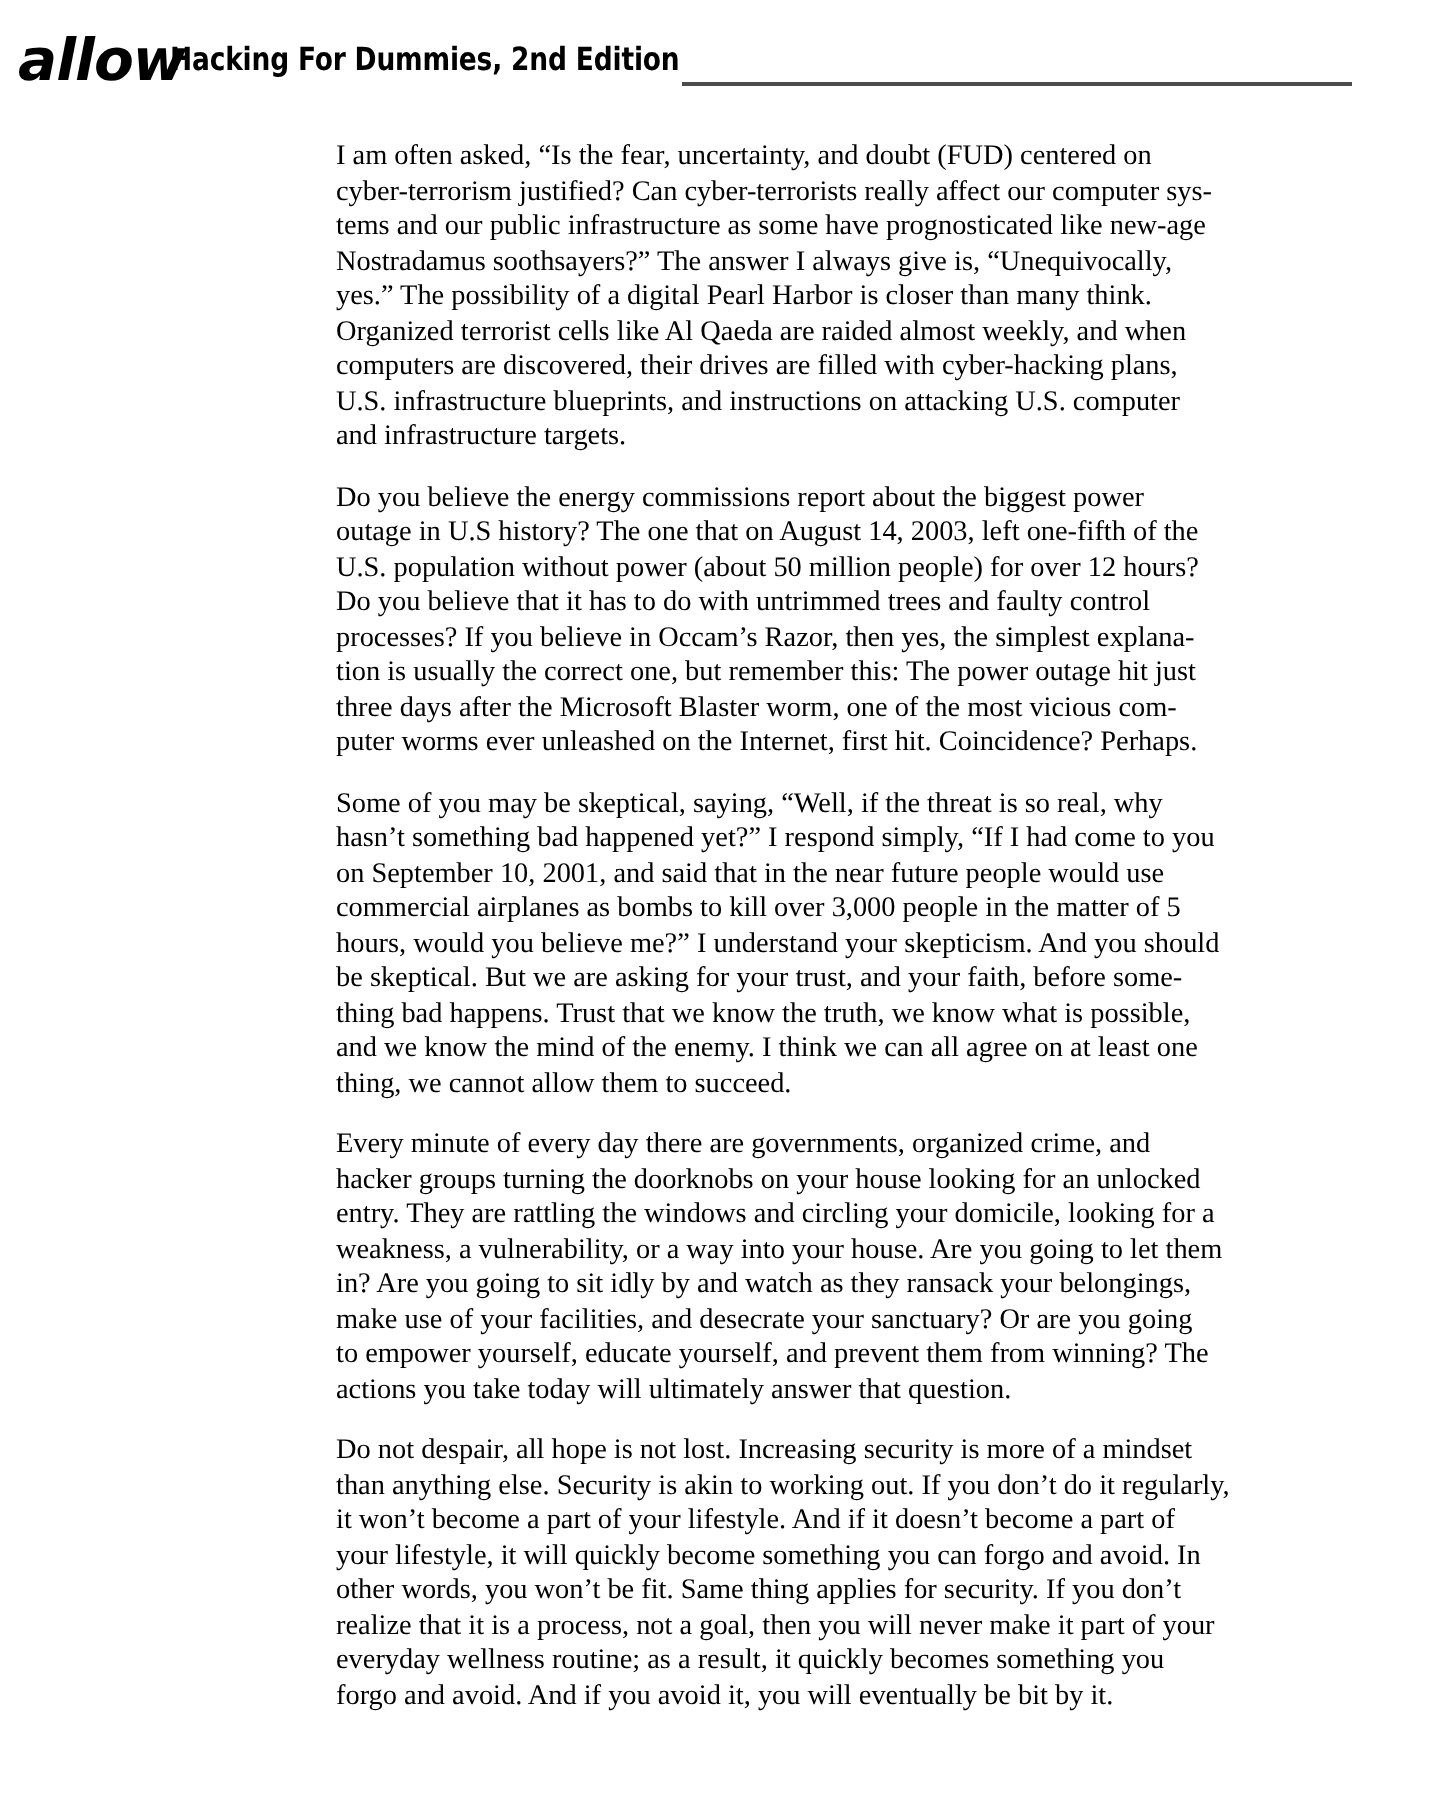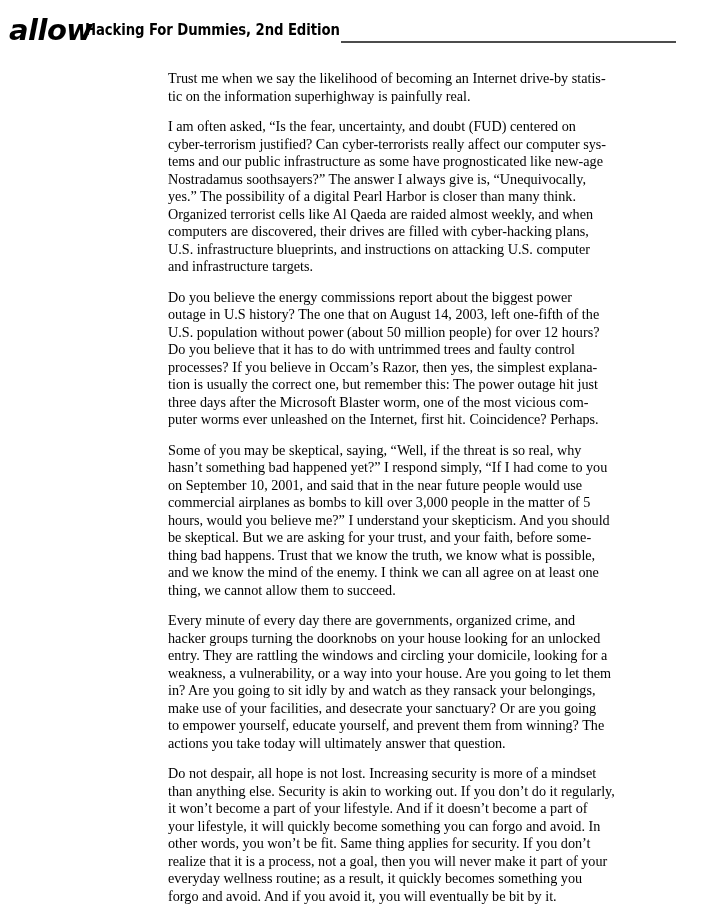--- a/index.html
+++ b/index.html
@@ -88,19 +88,18 @@
 </head>
 <body style="background: rgb(255, 255, 255); color: rgb(0, 0, 0);">
 
 <div class="page-header">
   <div class="folio">allow</div>
   <div class="header-title">Hacking For Dummies, 2nd Edition</div>
   <div class="header-rule" style="background: rgb(76, 76, 76);"></div>
 </div>
 
 <div class="text-column">
-  <p class="para">Trust me when we say the likelihood of becoming an Internet drive-by statis-<br>tic on the information superhighway is painfully real.</p>
   <p class="para">I am often asked, “Is the fear, uncertainty, and doubt (FUD) centered on<br>cyber-terrorism justified? Can cyber-terrorists really affect our computer sys-<br>tems and our public infrastructure as some have prognosticated like new-age<br>Nostradamus soothsayers?” The answer I always give is, “Unequivocally,<br>yes.” The possibility of a digital Pearl Harbor is closer than many think.<br>Organized terrorist cells like Al Qaeda are raided almost weekly, and when<br>computers are discovered, their drives are filled with cyber-hacking plans,<br>U.S. infrastructure blueprints, and instructions on attacking U.S. computer<br>and infrastructure targets.</p>
   <p class="para">Do you believe the energy commissions report about the biggest power<br>outage in U.S history? The one that on August 14, 2003, left one-fifth of the<br>U.S. population without power (about 50 million people) for over 12 hours?<br>Do you believe that it has to do with untrimmed trees and faulty control<br>processes? If you believe in Occam’s Razor, then yes, the simplest explana-<br>tion is usually the correct one, but remember this: The power outage hit just<br>three days after the Microsoft Blaster worm, one of the most vicious com-<br>puter worms ever unleashed on the Internet, first hit. Coincidence? Perhaps.</p>
   <p class="para">Some of you may be skeptical, saying, “Well, if the threat is so real, why<br>hasn’t something bad happened yet?” I respond simply, “If I had come to you<br>on September 10, 2001, and said that in the near future people would use<br>commercial airplanes as bombs to kill over 3,000 people in the matter of 5<br>hours, would you believe me?” I understand your skepticism. And you should<br>be skeptical. But we are asking for your trust, and your faith, before some-<br>thing bad happens. Trust that we know the truth, we know what is possible,<br>and we know the mind of the enemy. I think we can all agree on at least one<br>thing, we cannot allow them to succeed.</p>
   <p class="para">Every minute of every day there are governments, organized crime, and<br>hacker groups turning the doorknobs on your house looking for an unlocked<br>entry. They are rattling the windows and circling your domicile, looking for a<br>weakness, a vulnerability, or a way into your house. Are you going to let them<br>in? Are you going to sit idly by and watch as they ransack your belongings,<br>make use of your facilities, and desecrate your sanctuary? Or are you going<br>to empower yourself, educate yourself, and prevent them from winning? The<br>actions you take today will ultimately answer that question.</p>
   <p class="para">Do not despair, all hope is not lost. Increasing security is more of a mindset<br>than anything else. Security is akin to working out. If you don’t do it regularly,<br>it won’t become a part of your lifestyle. And if it doesn’t become a part of<br>your lifestyle, it will quickly become something you can forgo and avoid. In<br>other words, you won’t be fit. Same thing applies for security. If you don’t<br>realize that it is a process, not a goal, then you will never make it part of your<br>everyday wellness routine; as a result, it quickly becomes something you<br>forgo and avoid. And if you avoid it, you will eventually be bit by it.</p>
 </div>
 
 </body></html>

